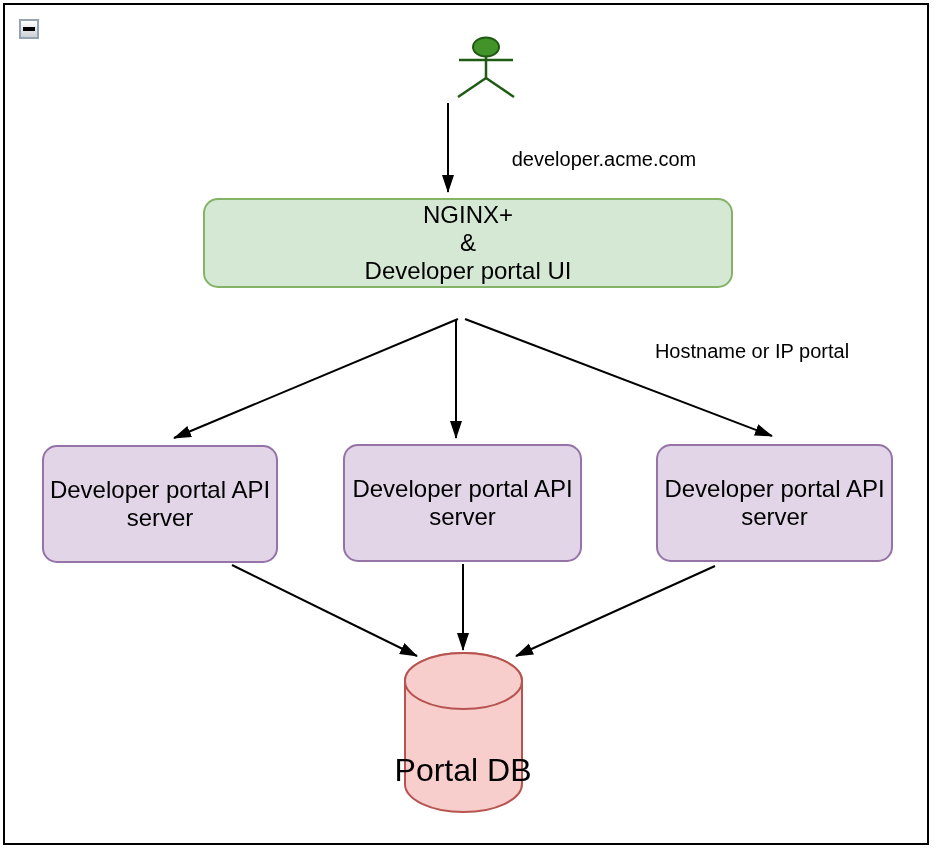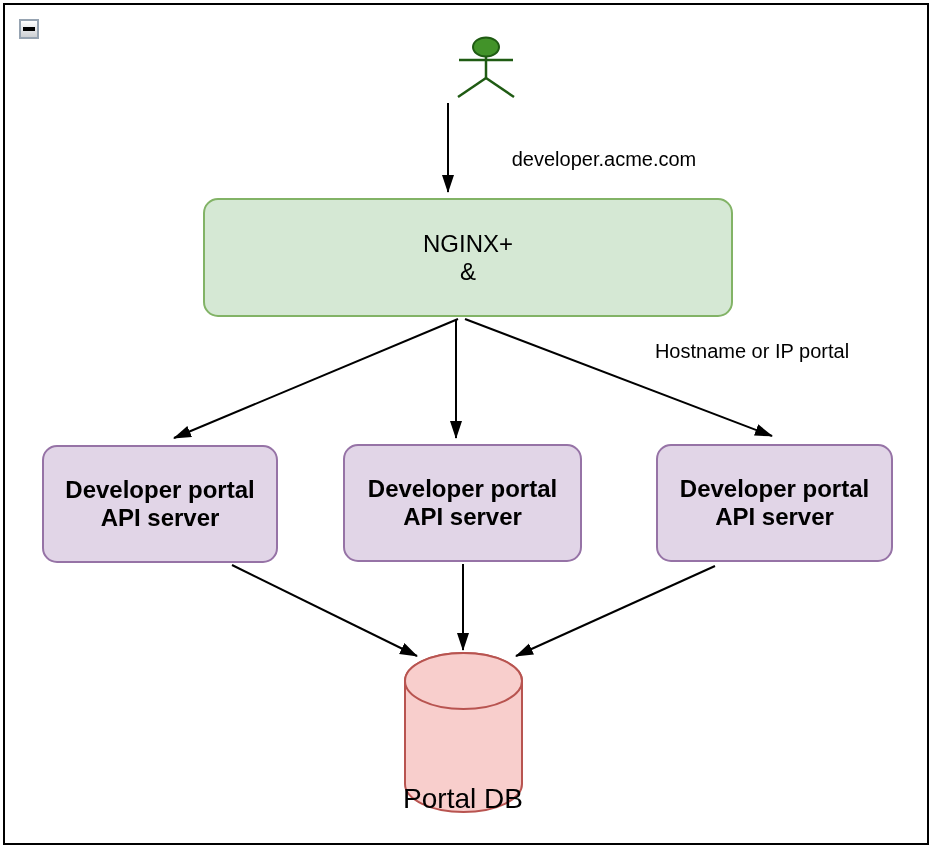--- a/index.html
+++ b/index.html
@@ -20,40 +20,39 @@
     cursor:pointer;padding:0;
   }
   .collapse-btn .minus-bar{width:12px;height:4px;background:#000;}
   svg.graphics{position:absolute;left:0;top:0;}
   .node{
     position:absolute;box-sizing:border-box;border-radius:15px;
     display:flex;flex-direction:column;align-items:center;justify-content:center;
     text-align:center;font-size:24px;line-height:28px;
   }
   .node.gateway{
-    left:203px;top:198px;width:530px;height:119px;
+    left:203px;top:198px;width:530px;height:90px;
     background:var(--gateway-fill);border:2px solid var(--gateway-stroke);
   }
   .node.server{
     background:var(--server-fill);border:2px solid var(--server-stroke);
     padding:2px 2px;
-    font-weight:bold;
   }
   .node.server-1{left:42px;top:445px;width:236px;height:118px;}
   .node.server-2{left:343px;top:444px;width:239px;height:118px;}
   .node.server-3{left:656px;top:444px;width:237px;height:118px;}
   .edge-label{
     position:absolute;font-size:20px;line-height:26px;white-space:nowrap;
     transform:translateX(-50%);
   }
   .edge-label.request{left:604px;top:146px;}
   .edge-label.routing{left:752px;top:338px;}
   .db-label{
-    position:absolute;left:463px;top:783px;transform:translateX(-50%);
-    font-size:28px;white-space:nowrap;
+    position:absolute;left:463px;top:752px;transform:translateX(-50%);
+    font-size:32px;white-space:nowrap;
   }
 </style>
 </head>
 <body>
 
 <div class="frame">
 
   <button class="collapse-btn">
     <span class="minus-bar"></span>
   </button>
@@ -90,20 +89,21 @@
     <line x1="715" y1="566" x2="516" y2="656" marker-end="url(#arrow)"></line>
   </g>
 </svg>
 
 <div class="edge-label request">developer.acme.com</div>
 <div class="edge-label routing">Hostname or IP portal</div>
 
 <div class="node gateway">
   <span>NGINX+</span>
   <span>&amp;</span>
+  <span>Developer portal UI</span>
 </div>
 
 <div class="node server server-1">
   <span>Developer portal API server</span>
 </div>
 <div class="node server server-2">
   <span>Developer portal API server</span>
 </div>
 <div class="node server server-3">
   <span>Developer portal API server</span>

